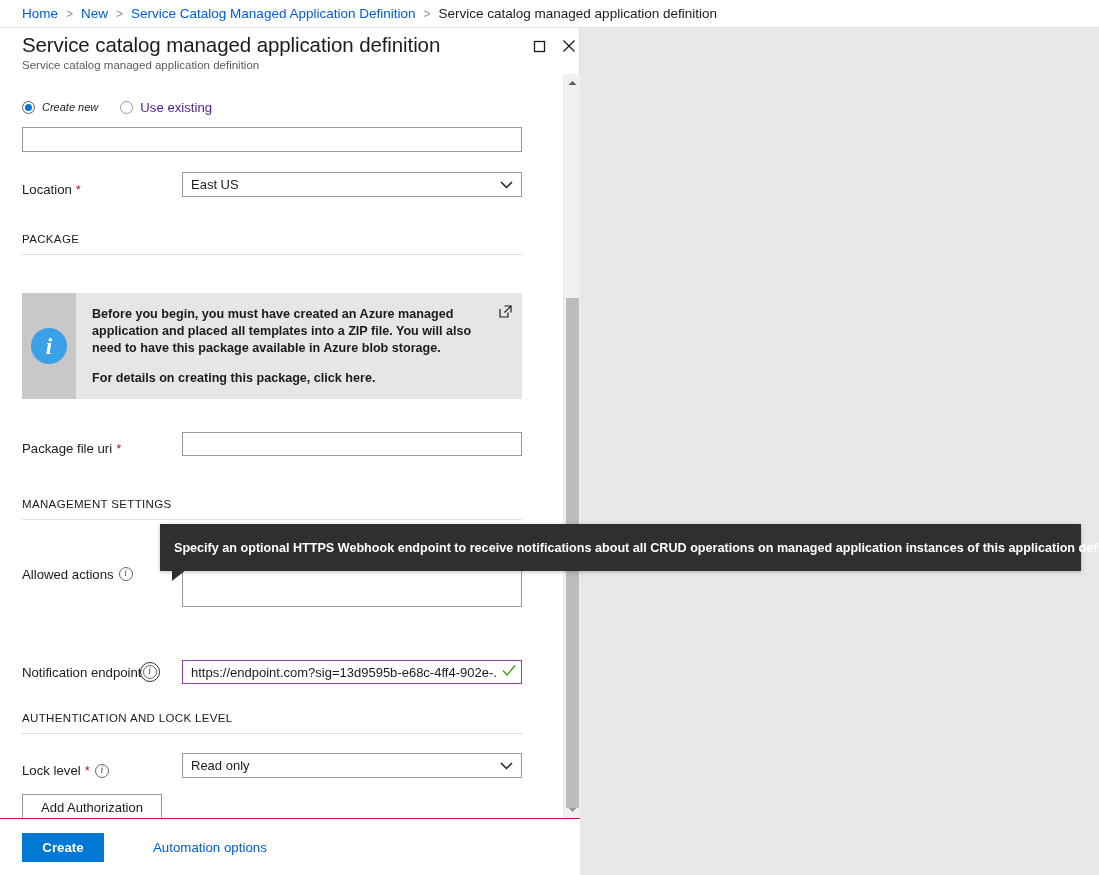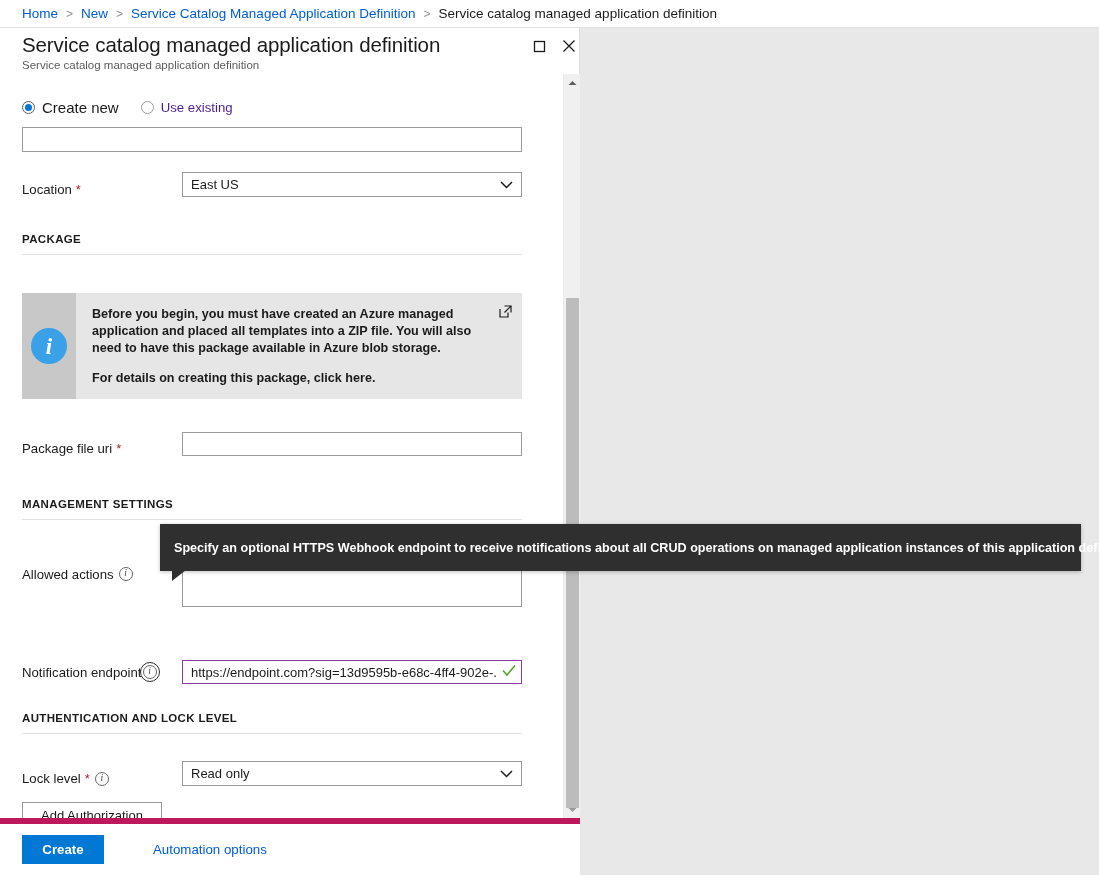--- a/index.html
+++ b/index.html
@@ -147,21 +147,21 @@
     position: absolute;
     right: 9px; top: 50%;
     transform: translateY(-50%);
     pointer-events: none;
     color: #1b1b1b;
   }
 
   
   .section-hd {
     font-size: 11.5px;
-    font-weight: 700;
+    font-weight: 400;
     letter-spacing: 0.35px;
     color: #1b1b1b;
     text-transform: uppercase;
   }
   .section-rule {
     border-bottom: 1px solid #e0e0e0;
     width: 500px;
     margin-top: 9px;
   }
 
@@ -279,21 +279,21 @@
     cursor: pointer;
   }
 
   
   #blade-footer {
     position: absolute;
     left: 0; bottom: 0;
     width: 580px;
     height: 57px;
     background: #ffffff;
-    border-top: 6px solid #be185d;
+    border-top: 1px solid #be185d;
     display: flex;
     align-items: center;
     padding-left: 22px;
   }
   #create-button {
     width: 82px; height: 29px;
     background: #0078d4;
     color: #ffffff;
     border: none;
     font-size: 13.3px;
@@ -340,21 +340,21 @@
   </div>
 
   <div id="form-scroll">
     <div id="form-inner">
 
       <div class="row" style="margin-top:22px; align-items:center;">
         <label style="display:flex; align-items:center; cursor:pointer; margin-right:22px;">
           <span style="width:13px;height:13px;border-radius:50%;border:1px solid #5c5c5c;background:#fff;display:inline-flex;align-items:center;justify-content:center;margin-right:7px;">
             <span style="width:7px;height:7px;border-radius:50%;background:#0078d4;display:block;"></span>
           </span>
-          <span style="font-size:15px;color:#1b1b1b;">Create new</span>
+          <span style="font-size:11px;color:#1b1b1b;font-style:italic;">Create new</span>
         </label>
         <label style="display:flex; align-items:center; cursor:pointer;">
           <span style="width:13px;height:13px;border-radius:50%;border:1px solid #9a9a9a;background:#fff;display:inline-block;margin-right:7px;"></span>
           <span style="font-size:13.2px;color:#4c1d95;">Use existing</span>
         </label>
       </div>
 
       <div style="margin-top:9px;">
         <input class="field" type="text" id="rg-name-input" style="width: 500px; height: 25px;" value="">
       </div>
@@ -432,21 +432,21 @@
             </svg>
           </span>
         </div>
       </div>
 
       <div style="margin-top:28px;">
         <div class="section-hd">AUTHENTICATION AND LOCK LEVEL</div>
         <div class="section-rule"></div>
       </div>
 
-      <div class="row" style="margin-top:27px;">
+      <div class="row" style="margin-top:19px;">
         <div class="lbl">
           <span>Lock level</span>
           <span class="req">*</span>
           <span class="info-glyph">i</span>
         </div>
         <div class="select-wrap">
           <div class="field" style="width:340px;display:flex;align-items:center;height:25px;cursor:pointer;">
             <span>Read only</span>
           </div>
           <span class="chevron">

